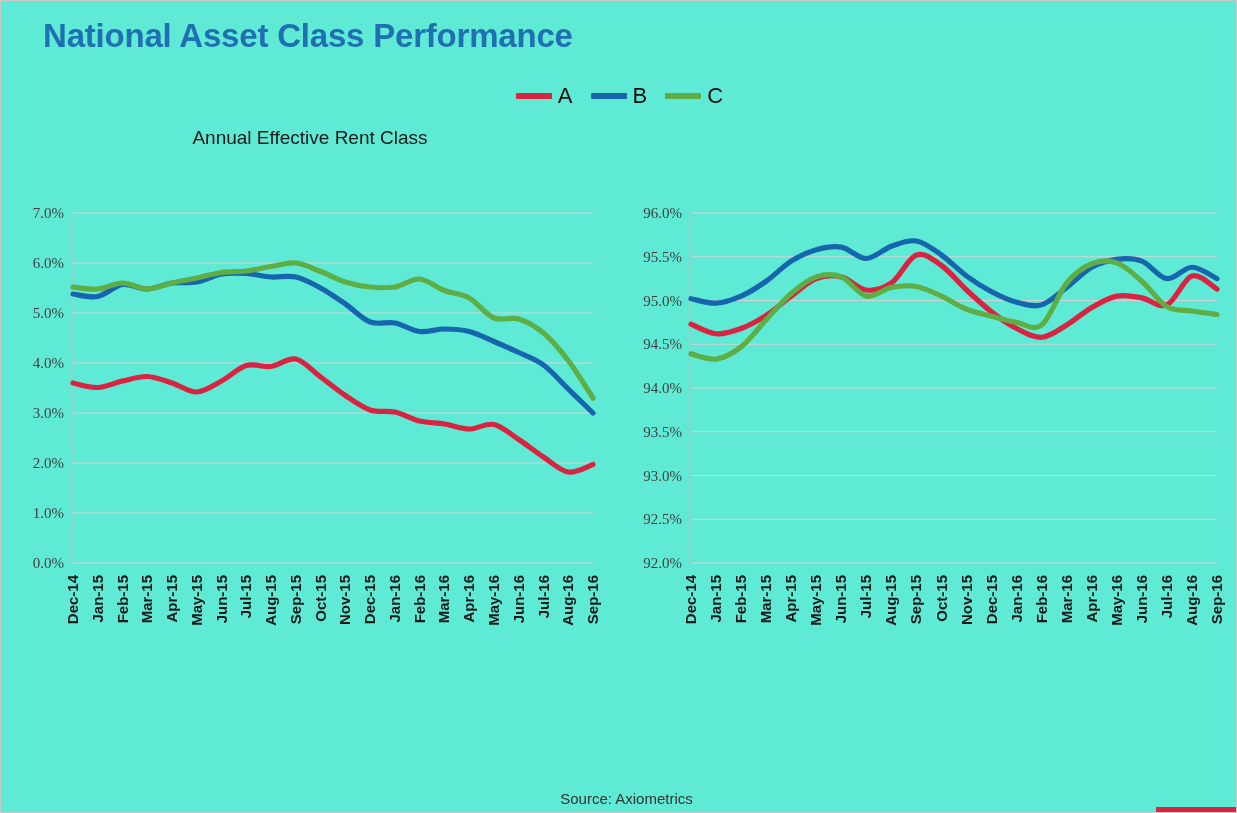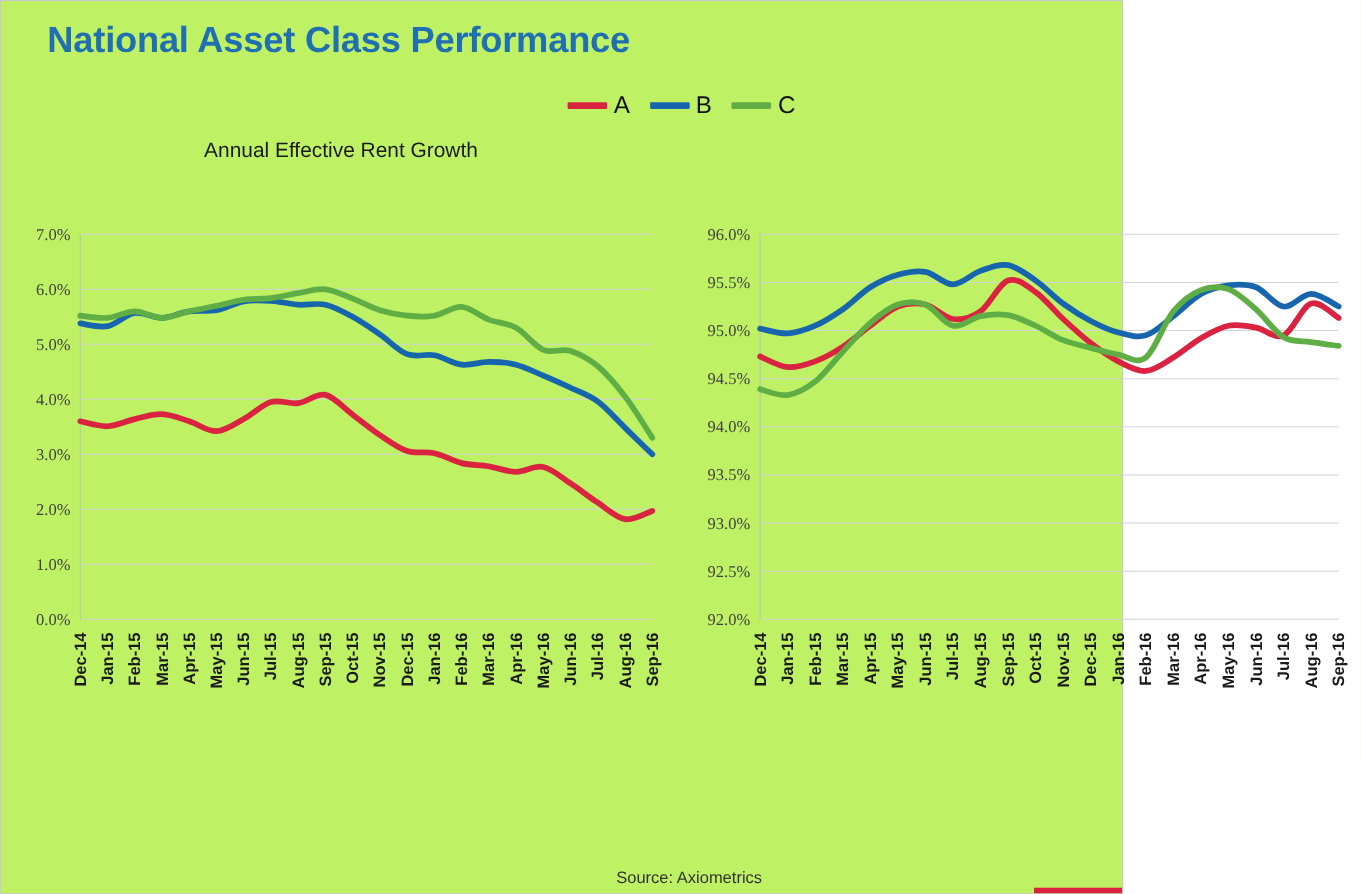--- a/index.html
+++ b/index.html
@@ -5,22 +5,22 @@
   * { box-sizing: border-box; }
   html, body {
     margin: 0; padding: 0;
     width: 1237px; height: 813px;
     background: #ffffff;
     font-family: "Liberation Sans", sans-serif;
     overflow: hidden;
   }
   #page {
     position: relative;
-    width: 1021px; height: 813px;
-    background: #bef264;
+    width: 1237px; height: 813px;
+    background: #5eead4;
     border: 1px solid #c9c9c9;
   }
   #chart-title {
     position: absolute;
     left: 42px; top: 16px;
     font-size: 33px;
     font-weight: bold;
     color: #1F6FB2;
     letter-spacing: -0.2px;
     white-space: nowrap;
@@ -104,21 +104,21 @@
       <span class="legend-swatch" style="background: rgb(23, 101, 173);"></span>
       <span class="legend-label">B</span>
     </div>
     <div class="legend-item">
       <span class="legend-swatch" style="background: rgb(95, 174, 69);"></span>
       <span class="legend-label">C</span>
     </div>
   </div>
 
   <div class="panel" id="panel-left">
-    <div class="panel-title">Annual Effective Rent Growth</div>
+    <div class="panel-title">Annual Effective Rent Class</div>
     <div class="plot-wrap">
       <svg class="plot-svg" id="svg-left" viewBox="0 0 618 580" preserveAspectRatio="none">
           <line x1="72" y1="398" x2="592" y2="398" class="gridline"></line>
           <text x="63" y="403" class="ytick-label">0.0%</text>
           <line x1="72" y1="348" x2="592" y2="348" class="gridline"></line>
           <text x="63" y="353" class="ytick-label">1.0%</text>
           <line x1="72" y1="298" x2="592" y2="298" class="gridline"></line>
           <text x="63" y="303" class="ytick-label">2.0%</text>
           <line x1="72" y1="248" x2="592" y2="248" class="gridline"></line>
           <text x="63" y="253" class="ytick-label">3.0%</text>

